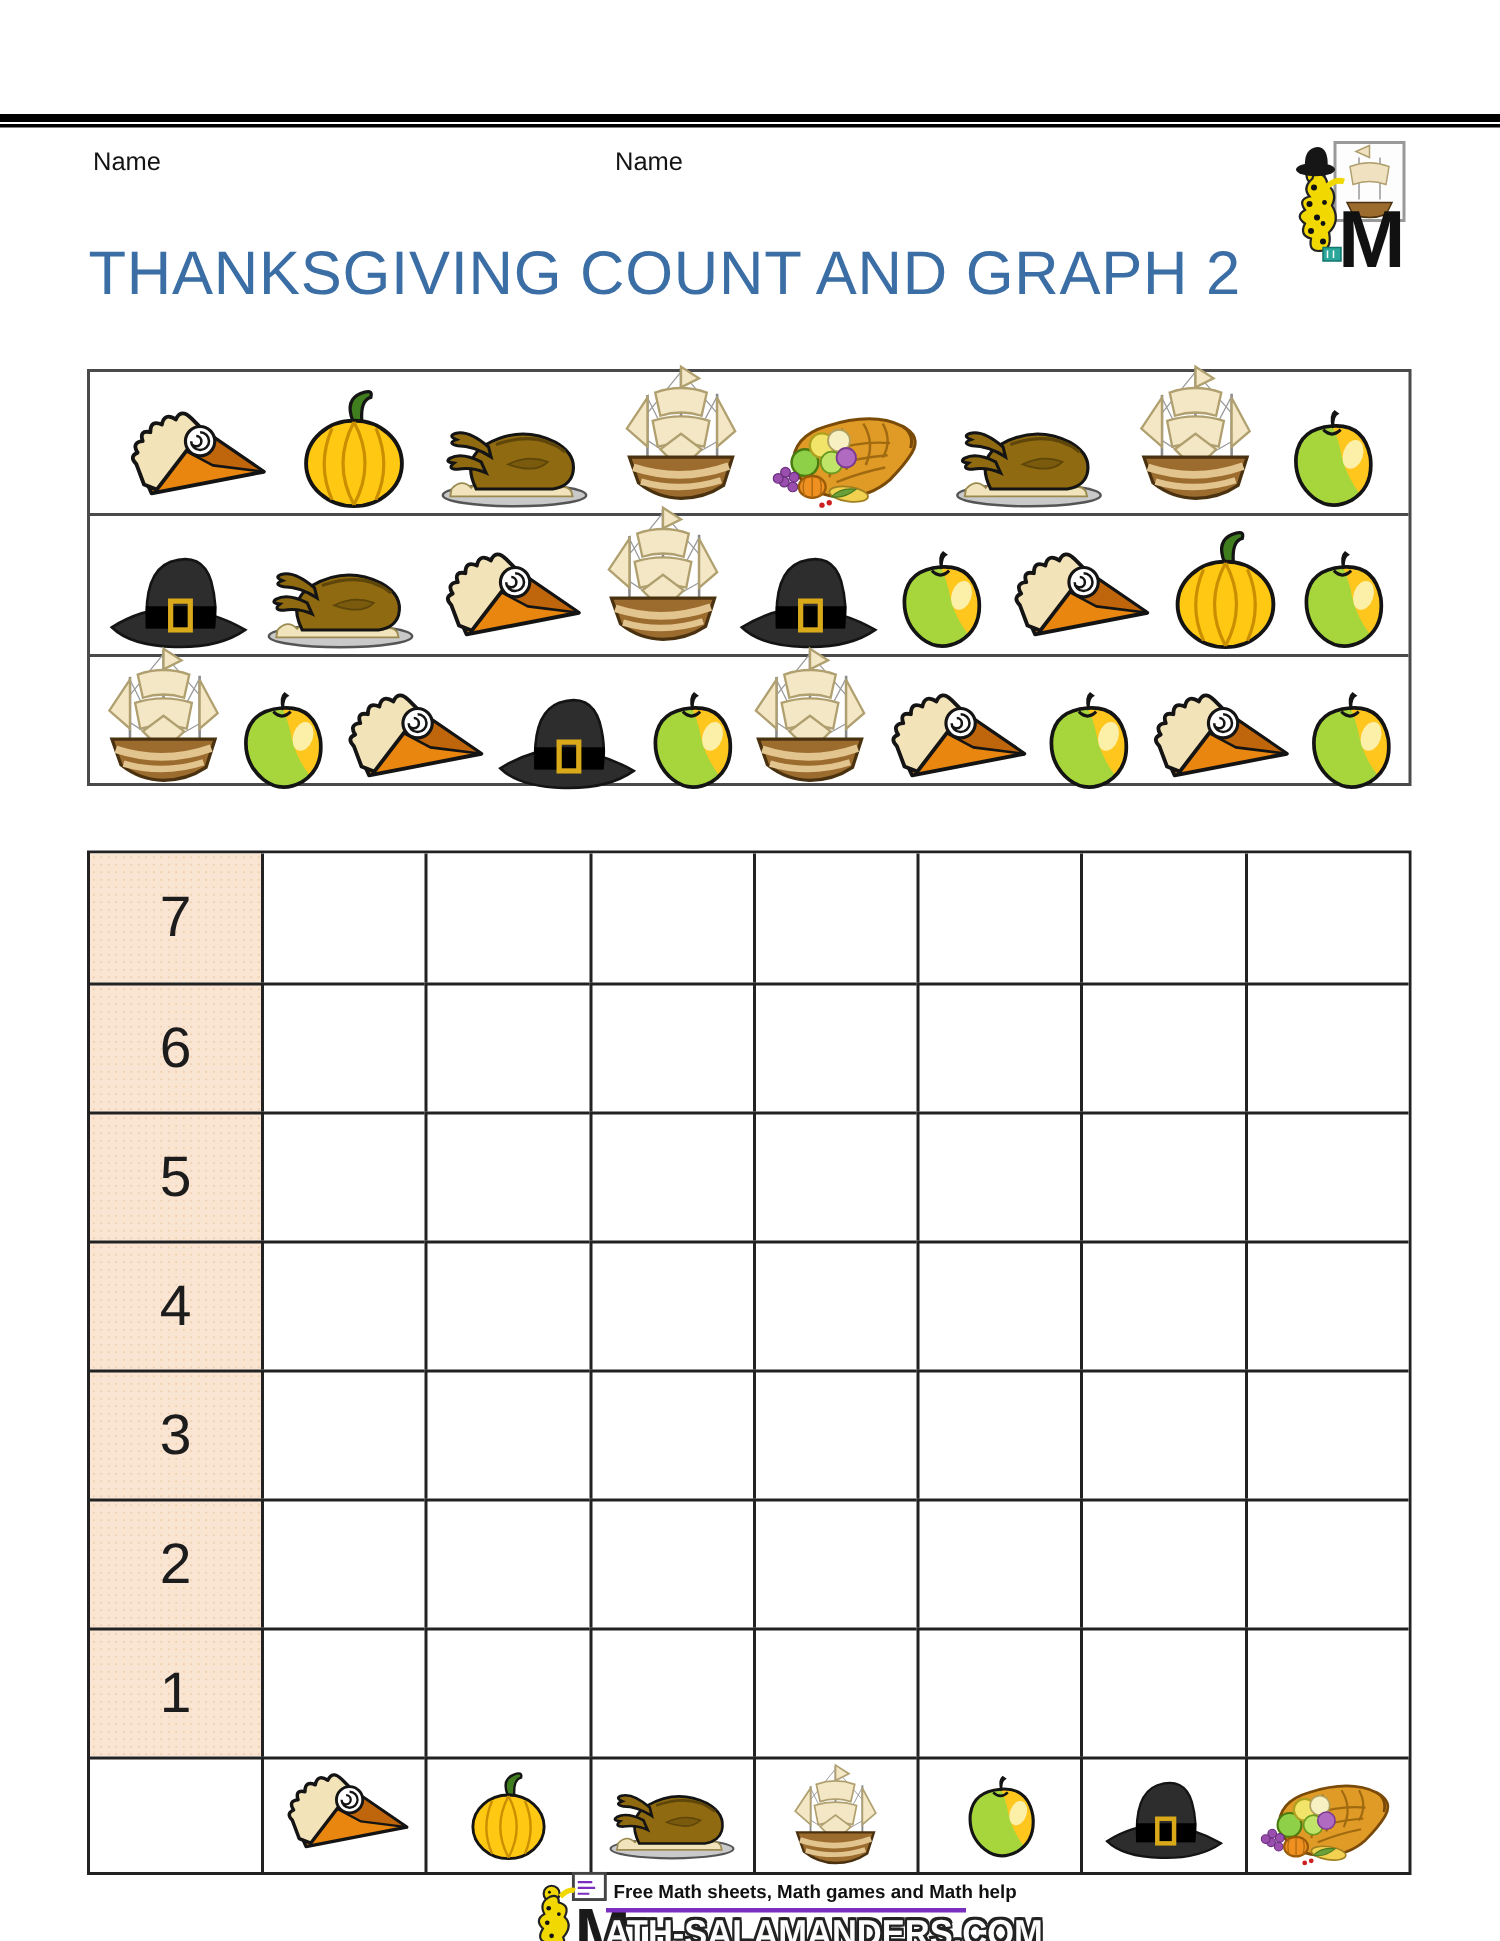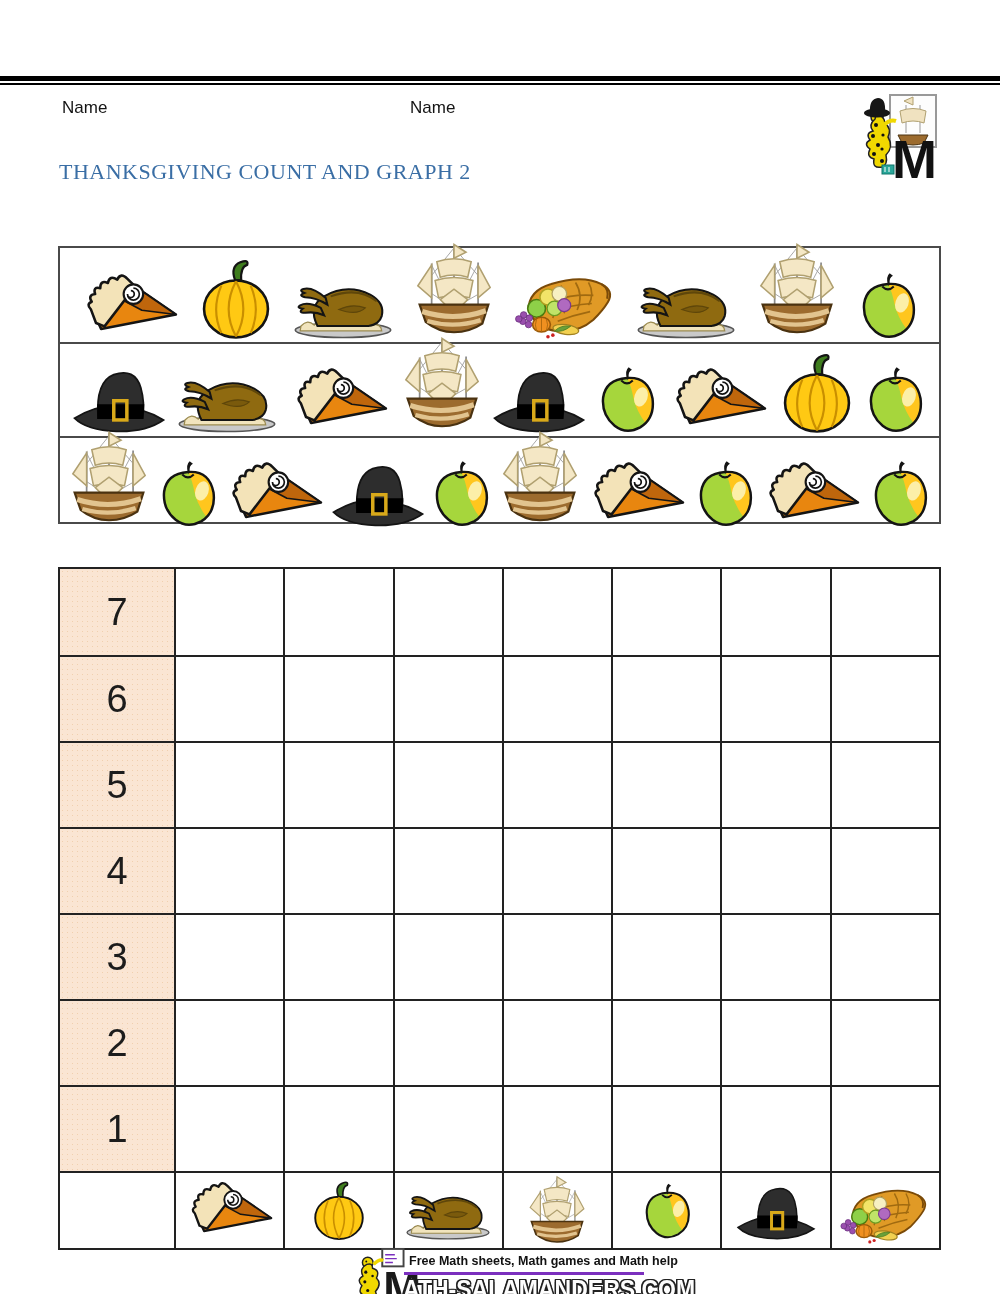--- a/index.html
+++ b/index.html
@@ -6,22 +6,22 @@
   .page{position:relative;width:1000px;height:1294px;background:#ffffff;overflow:hidden;
         font-family:"Liberation Sans",sans-serif;color:#141414;margin-top:39px;}
 
   
   .topbar{position:absolute;left:0;top:37px;width:1000px;height:9px;
     background:linear-gradient(to bottom,#000 0,#000 5px,#fff 5px,#fff 6.5px,#000 6.5px,#000 9px);}
 
   .name-label{position:absolute;left:62px;top:59px;font-size:17px;}
   .date-label{position:absolute;left:410px;top:59px;font-size:17px;}
 
-  .page-title{position:absolute;left:59px;top:120px;font-family:Liberation Serif, serif;
-    font-size:22px;letter-spacing:.5px;color:#3A6EA5;white-space:nowrap;}
+  .page-title{position:absolute;left:59px;top:120px;font-family:Liberation Sans, sans-serif;
+    font-size:41px;letter-spacing:.5px;color:#3A6EA5;white-space:nowrap;}
 
   .corner-logo{position:absolute;left:858px;top:52px;width:84px;height:90px;}
 
   
   .picture-box{position:absolute;left:58px;top:207px;width:883px;height:278px;
     border:2px solid #4a4a4a;box-sizing:border-box;background:#fff;}
   .pic-row{display:flex;justify-content:space-evenly;align-items:flex-end;
     padding:0 4px 2px 4px;height:90px;overflow:visible;}
   .pic-row.first{height:92px;}
   .pic-row.divider{border-bottom:2px solid #4a4a4a;}

